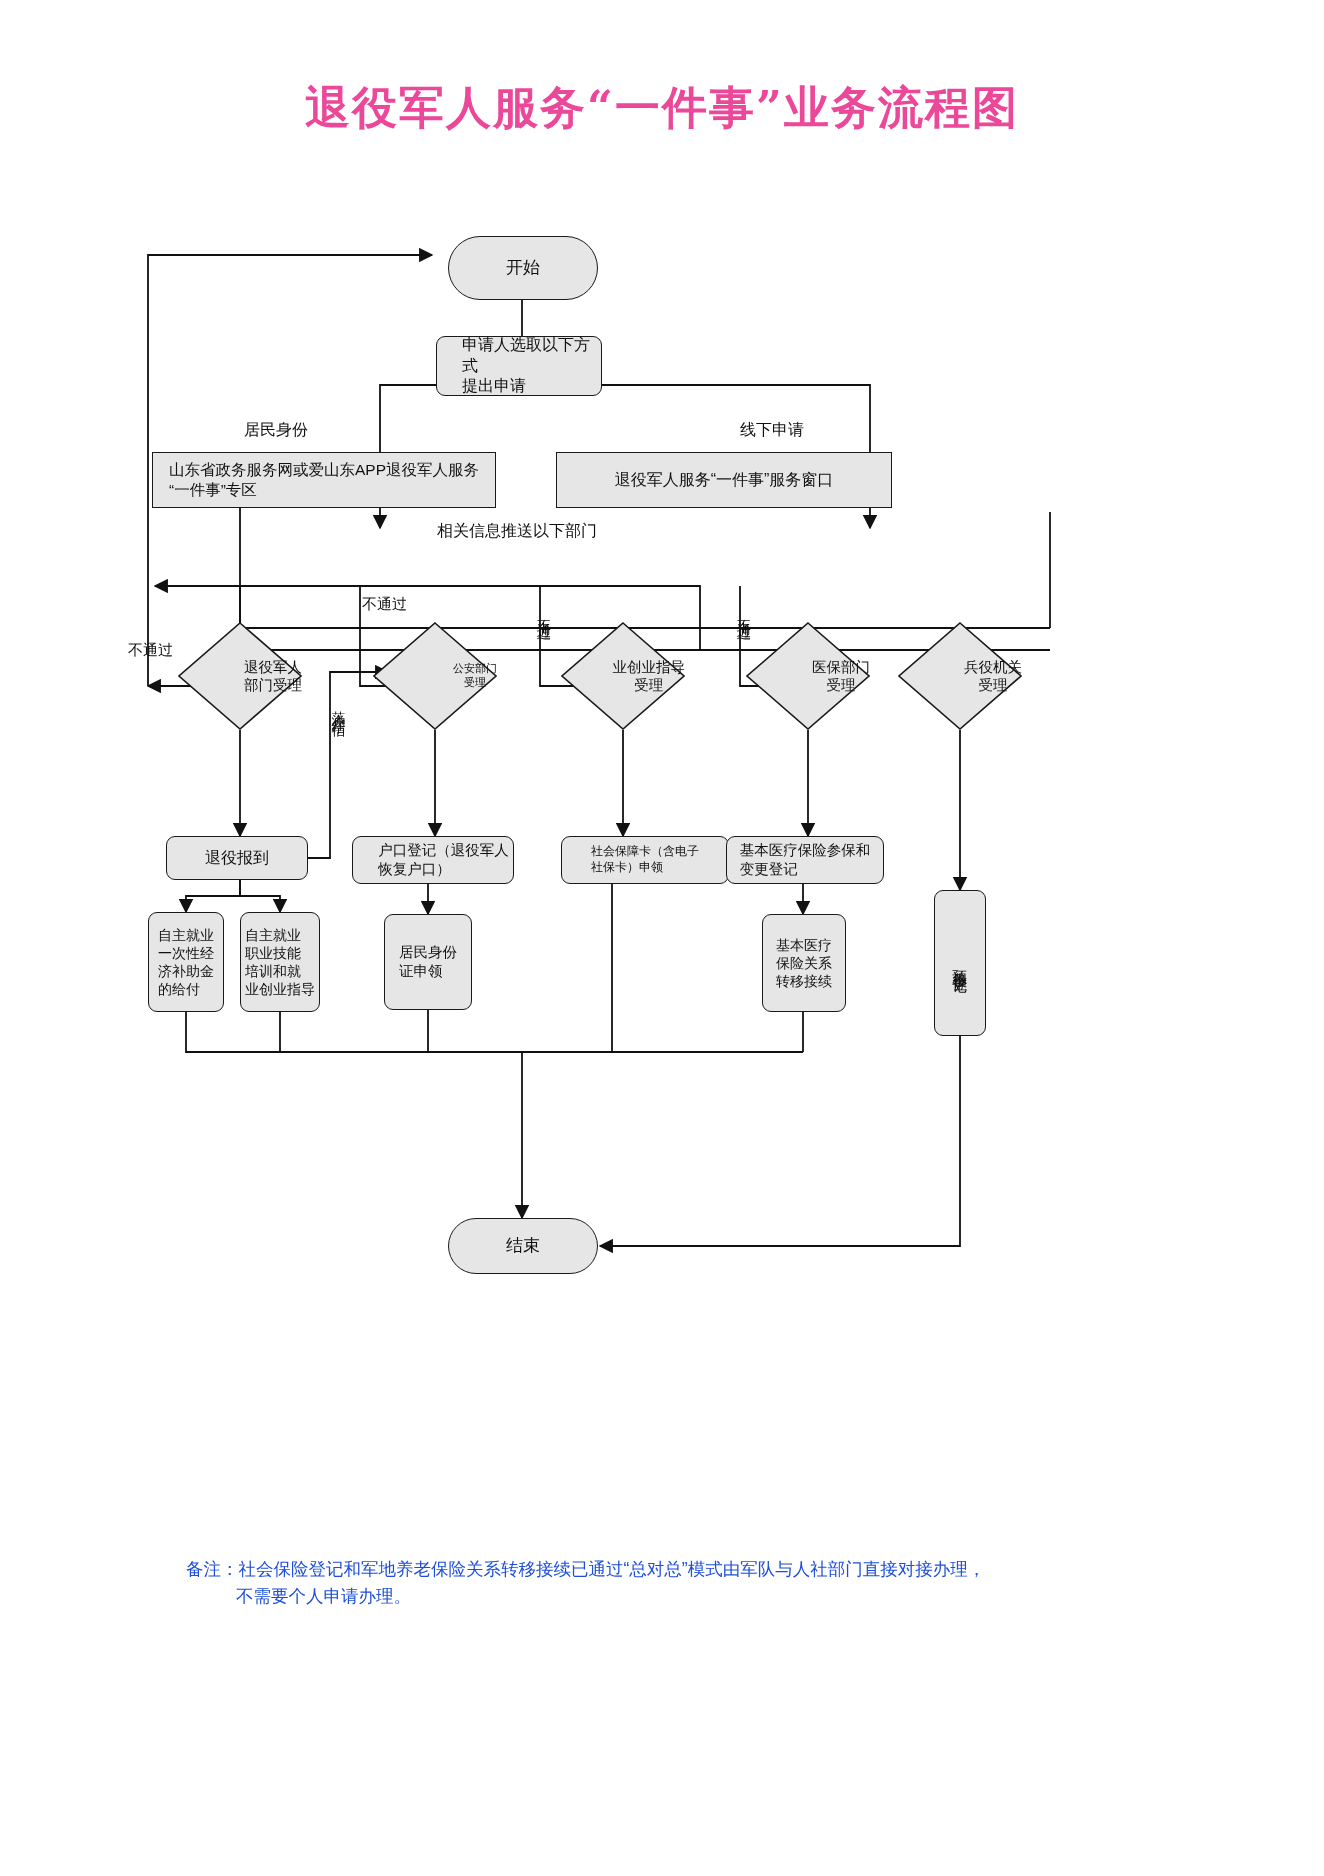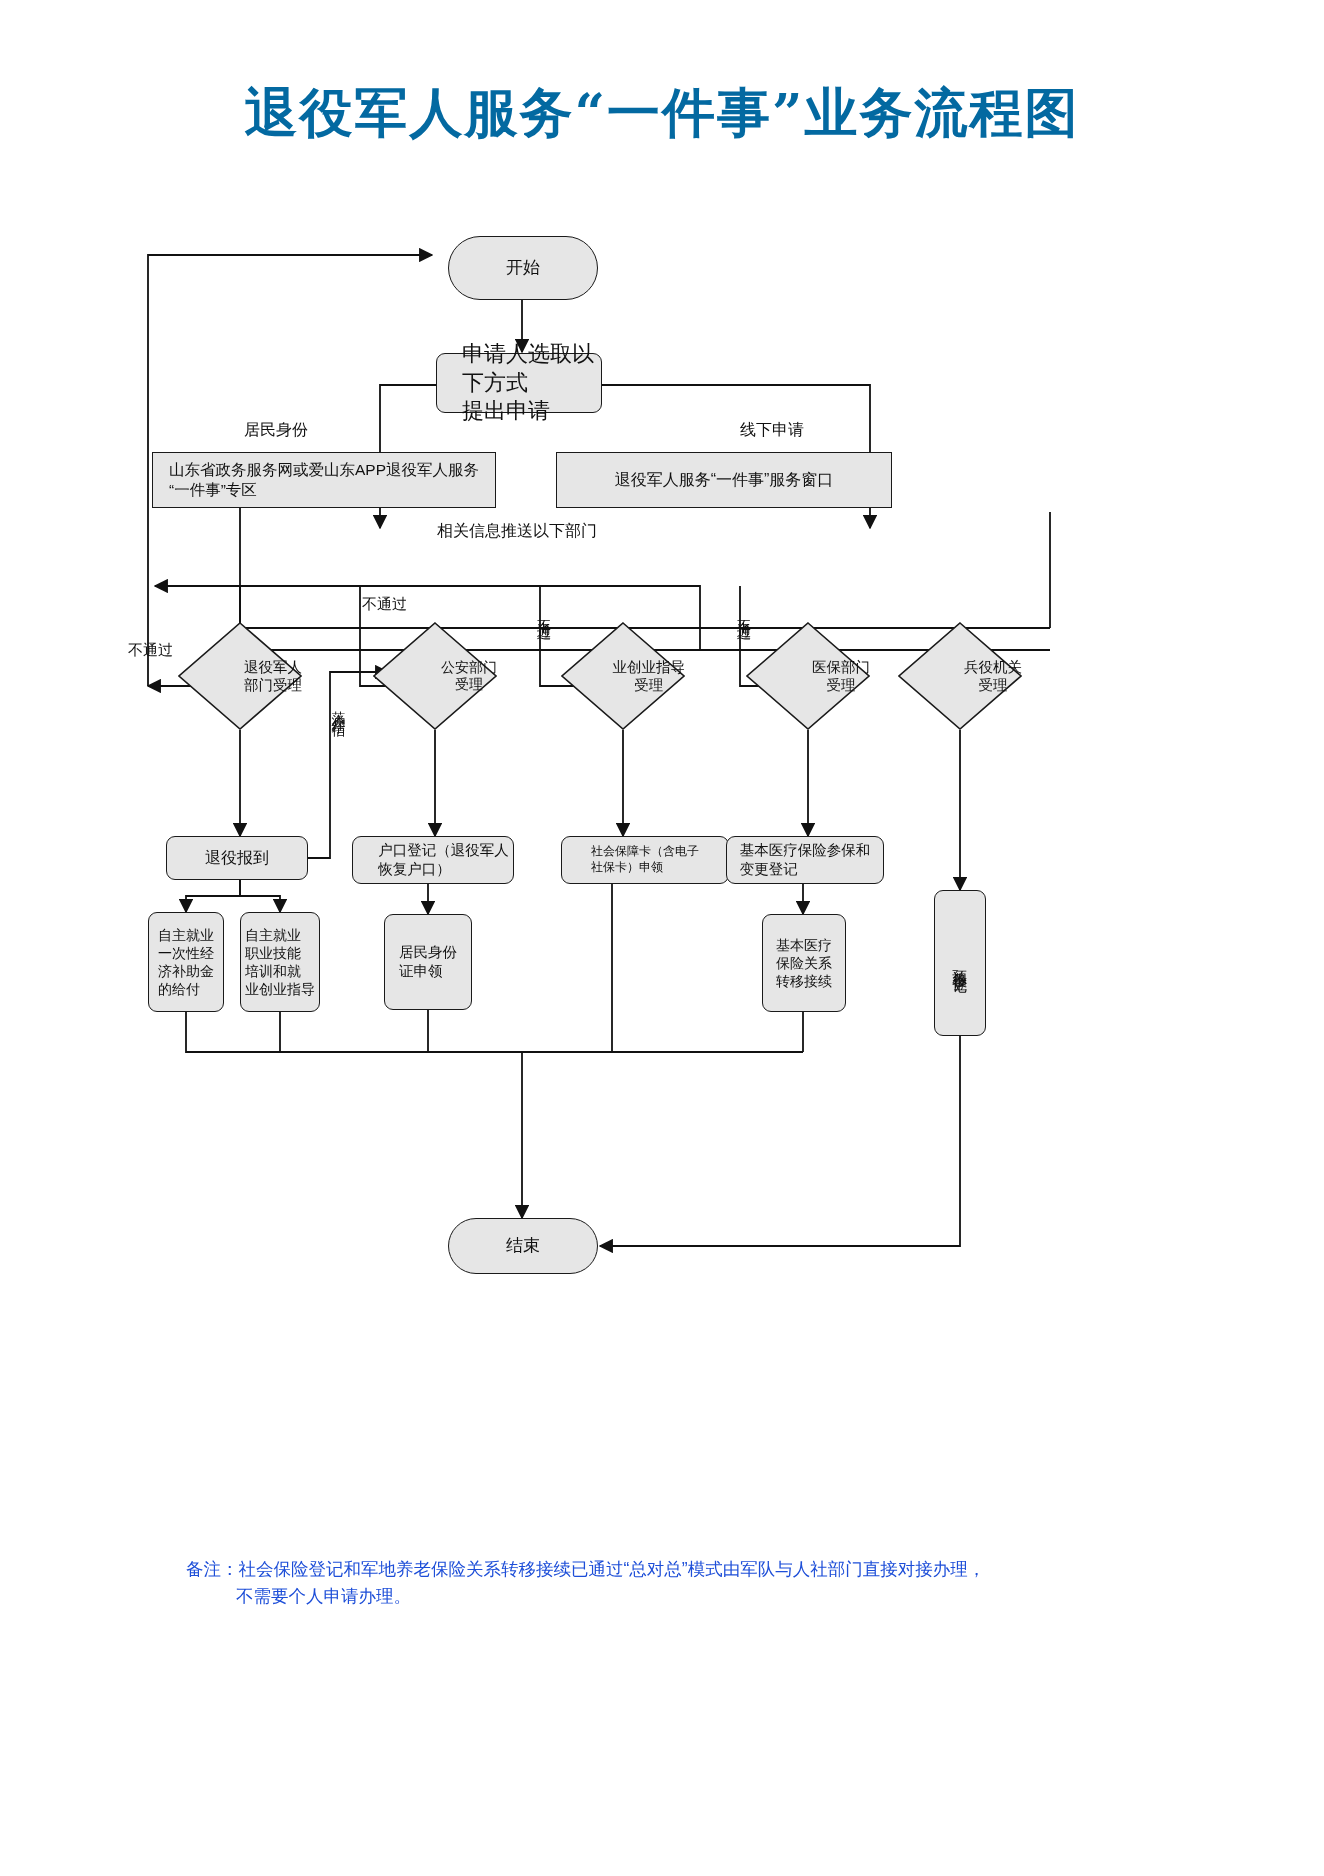--- a/index.html
+++ b/index.html
@@ -87,23 +87,23 @@
     letter-spacing: 2px;
   }
   #title {
     position: absolute;
     left: 0;
     top: 78px;
     width: 1324px;
     text-align: center;
     font-family: "DejaVu Serif", "Liberation Serif", serif;
     font-weight: bold;
-    font-size: 53px;
+    font-size: 45px;
     letter-spacing: 2px;
-    color: #0369a1;
+    color: #ec4899;
   }
   #note {
     position: absolute;
     left: 186px;
     top: 1556px;
     width: 1020px;
     font-size: 17.5px;
     line-height: 1.55;
     color: #1d4ed8;
     text-align: left;
@@ -208,21 +208,21 @@
       <path d="M 960,1036 L 960,1246 L 600,1246" marker-end="url(#arrow)"></path>
 
       <path d="M 612,884 L 612,1010"></path>
     </g>
   </svg>
 
   <div class="node terminal" style="left:448px; top:236px; width:150px; height:64px; font-size:17px;">
     <span>开始</span>
   </div>
 
-  <div class="node rounded" style="left:436px; top:353px; width:166px; height:60px; font-size:22px; white-space:pre-line;padding-left:25px;">
+  <div class="node rounded" style="left:436px; top:336px; width:166px; height:60px; font-size:16px; white-space:pre-line;padding-left:25px;">
     <span>申请人选取以下方式
 提出申请</span>
   </div>
 
   <div class="node rect" style="left:152px; top:452px; width:344px; height:56px; font-size:15.5px; white-space:pre-line;">
     <span>山东省政务服务网或爱山东APP退役军人服务
 “一件事”专区</span>
   </div>
 
   <div class="node rect" style="left:556px; top:452px; width:336px; height:56px; font-size:16px; white-space:pre-line;">
@@ -234,21 +234,21 @@
       <polygon points="62,1 123,54 62,107 1,54" fill="#e6e6e6" stroke="#1a1a1a" stroke-width="1.6"></polygon>
     </svg>
     <div class="diamond-label" style="font-size:14.5px; white-space:pre-line;">退役军人
 部门受理</div>
   </div>
 
   <div class="diamond-wrap" style="left:373px; top:622px; width:124px; height:108px;">
     <svg class="diamond-shape" viewBox="0 0 124 108" preserveAspectRatio="none">
       <polygon points="62,1 123,54 62,107 1,54" fill="#e6e6e6" stroke="#1a1a1a" stroke-width="1.6"></polygon>
     </svg>
-    <div class="diamond-label" style="font-size:14px; white-space:pre-line;">公安部门
+    <div class="diamond-label" style="font-size:11px; white-space:pre-line;">公安部门
 受理</div>
   </div>
 
   <div class="diamond-wrap" style="left:561px; top:622px; width:124px; height:108px;">
     <svg class="diamond-shape" viewBox="0 0 124 108" preserveAspectRatio="none">
       <polygon points="62,1 123,54 62,107 1,54" fill="#e6e6e6" stroke="#1a1a1a" stroke-width="1.6"></polygon>
     </svg>
     <div class="diamond-label" style="font-size:14.5px; white-space:pre-line;">业创业指导
 受理</div>
   </div>

